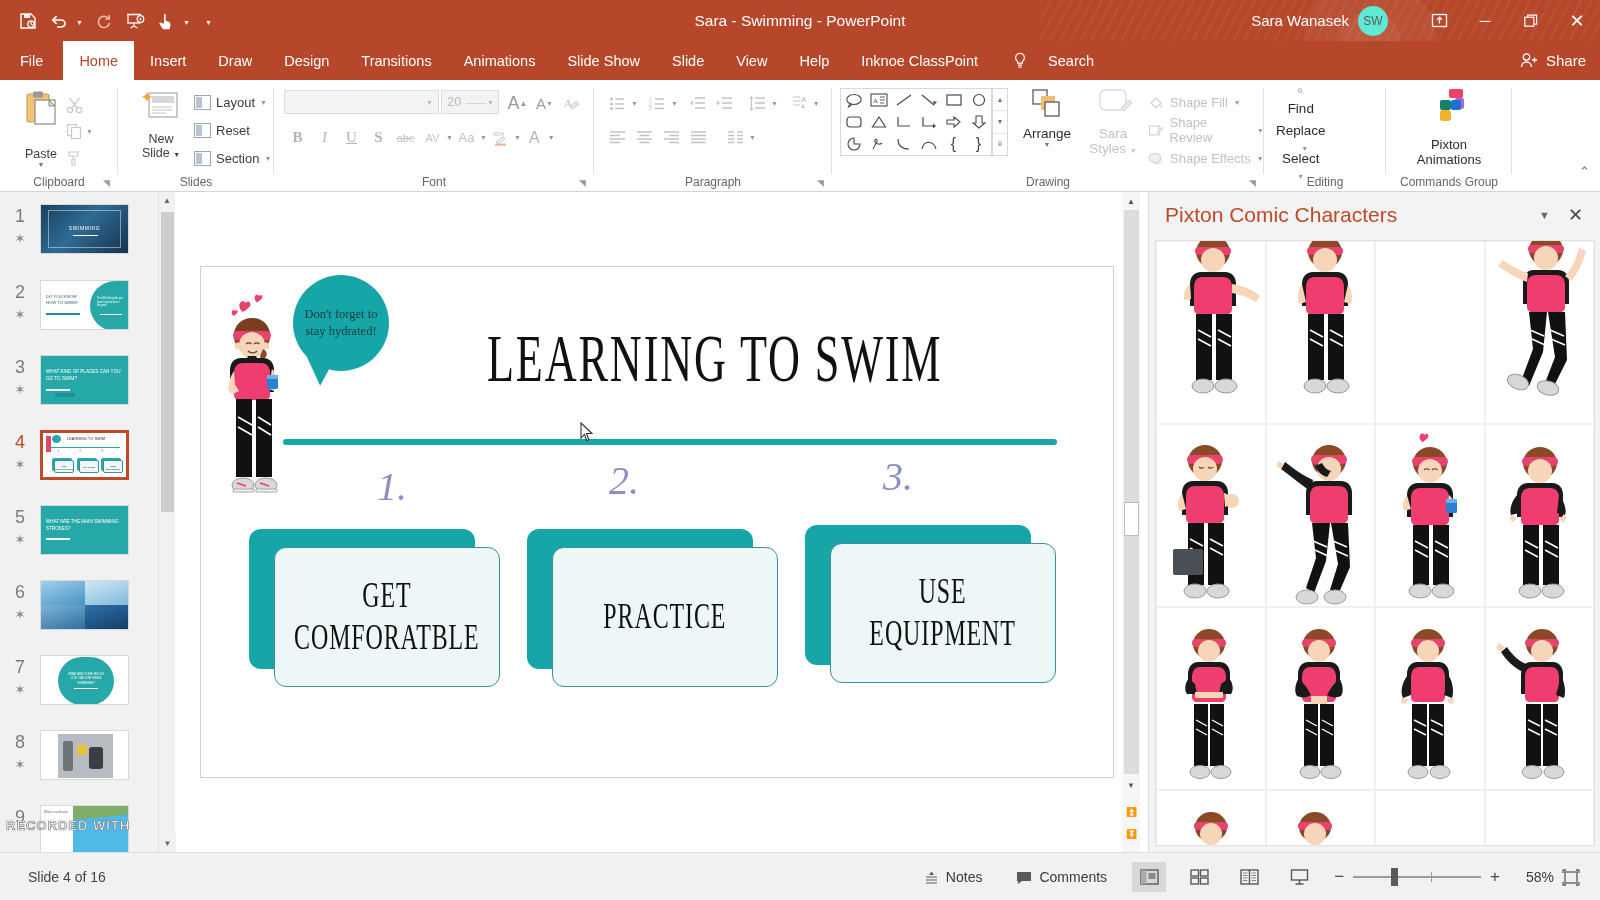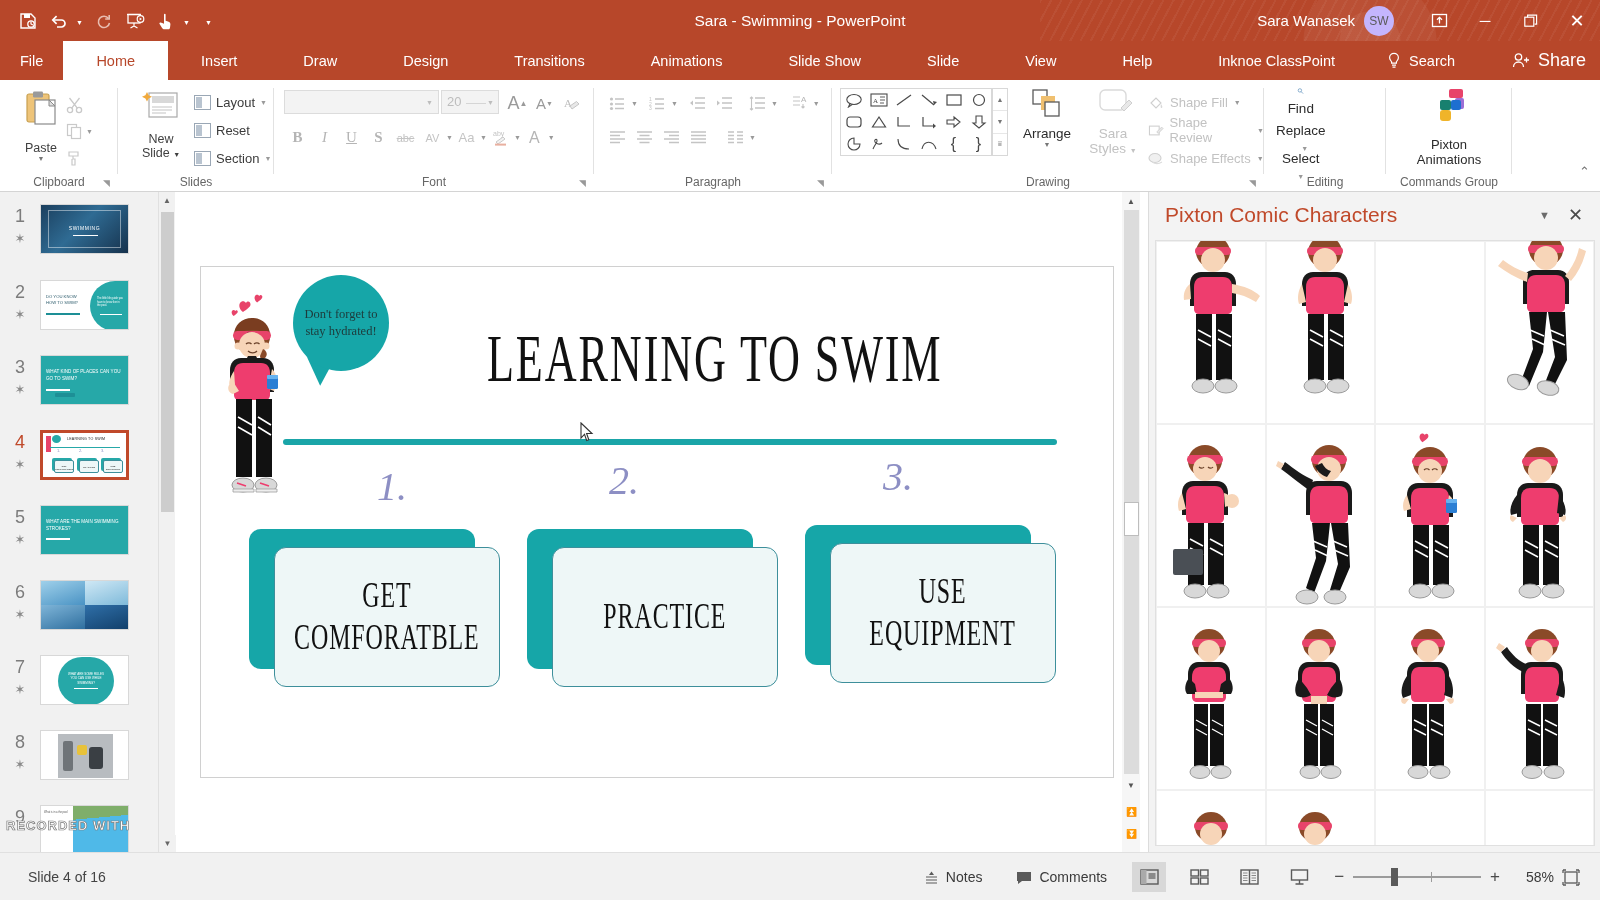--- a/index.html
+++ b/index.html
@@ -35,41 +35,41 @@
     position: absolute; left: 0; right: 0; top: 0; height: 41px;
     display: flex; align-items: center; justify-content: center;
     color: #ffffff; font-size: 15.5px; z-index: 1;
   }
   .tb-right {
     position: absolute; right: 0; top: 0; height: 41px; display: flex; align-items: center; z-index: 3;
   }
   .user-name { color: #fff; font-size: 15px; margin-right: 9px; }
   .avatar {
     width: 30px; height: 30px; border-radius: 50%;
-    background: #c4b5fd; color: #5a5a5a; font-size: 12px;
-    display: flex; align-items: center; justify-content: center; margin-right: 22px;
+    background: #5eead4; color: #5a5a5a; font-size: 12px;
+    display: flex; align-items: center; justify-content: center; margin-right: 28px;
   }
   .winbtn { width: 46px; height: 41px; display:flex; align-items:center; justify-content:center; color:#fff; font-size: 15px; }
   .winbtn.close { font-size: 18px; }
 
   
   .tabbar {
     position: absolute; left: 0; top: 41px; width: 1600px; height: 39px;
     background: #b7472a; display: flex; align-items: stretch;
   }
   .tab {
-    color: #ffffff; font-size: 14.5px; padding: 0 33px;
+    color: #ffffff; font-size: 14.5px; padding: 0 16px;
     display: flex; align-items: center; white-space: nowrap;
   }
   .tab.active { background: #ffffff; color: #b7472a; }
   .tab.file { padding: 0 20px; }
-  .search-box { display: flex; align-items: center; gap: 7px; padding: 0 14px 0 18px; color: #fff; font-size: 14.5px; }
+  .search-box { display: flex; align-items: center; gap: 20px; padding: 0 14px 0 18px; color: #fff; font-size: 14.5px; }
   .share-btn {
     position: absolute; right: 14px; top: 0; height: 39px;
-    display: flex; align-items: center; gap: 8px; color: #fff; font-size: 18px;
+    display: flex; align-items: center; gap: 8px; color: #fff; font-size: 15px;
   }
 
   
   .ribbon {
     position: absolute; left: 0; top: 80px; width: 1600px; height: 112px;
     background: #ffffff; border-bottom: 1px solid #d4d4d4;
   }
   .rgroup { position: absolute; top: 0; height: 112px; }
   .rgroup .glabel {
     position: absolute; bottom: 3px; left: 0; width: 100%;
@@ -77,21 +77,21 @@
   }
   .rgroup .gdiv {
     position: absolute; right: 0; top: 8px; height: 86px; width: 1px; background: #e2e2e2;
   }
   .dlg { position: absolute; bottom: 4px; font-size: 9px; color: #999; }
   .mini-caret { font-size: 7px; color: #9a9a9a; }
 
   
   .paste-wrap { position:absolute; left: 14px; top: 10px; width: 54px; text-align:center; }
   .paste-ico { font-size: 30px; line-height: 34px; }
-  .paste-lbl { font-size: 12.5px; color: #404040; margin-top: 8px; }
+  .paste-lbl { font-size: 12.5px; color: #404040; margin-top: 14px; }
   .cb-side { position: absolute; left: 66px; top: 12px; width: 40px; }
   .cb-side div { height: 26px; display: flex; align-items: center; gap: 3px; color: #c9c9c9; font-size: 15px; }
 
   
   .newslide { position: absolute; left: 12px; top: 10px; width: 62px; text-align: center; }
   .ns-ico { font-size: 26px; line-height: 30px; color: #8c8c8c; }
   .ns-lbl { font-size: 12.5px; color: #404040; line-height: 14px; margin-top: 2px; }
   .slide-cmds { position: absolute; left: 76px; top: 8px; }
   .slide-cmds > div {
     height: 28px; display: flex; align-items: center; gap: 5px; font-size: 13px; color: #3b3b3b;

